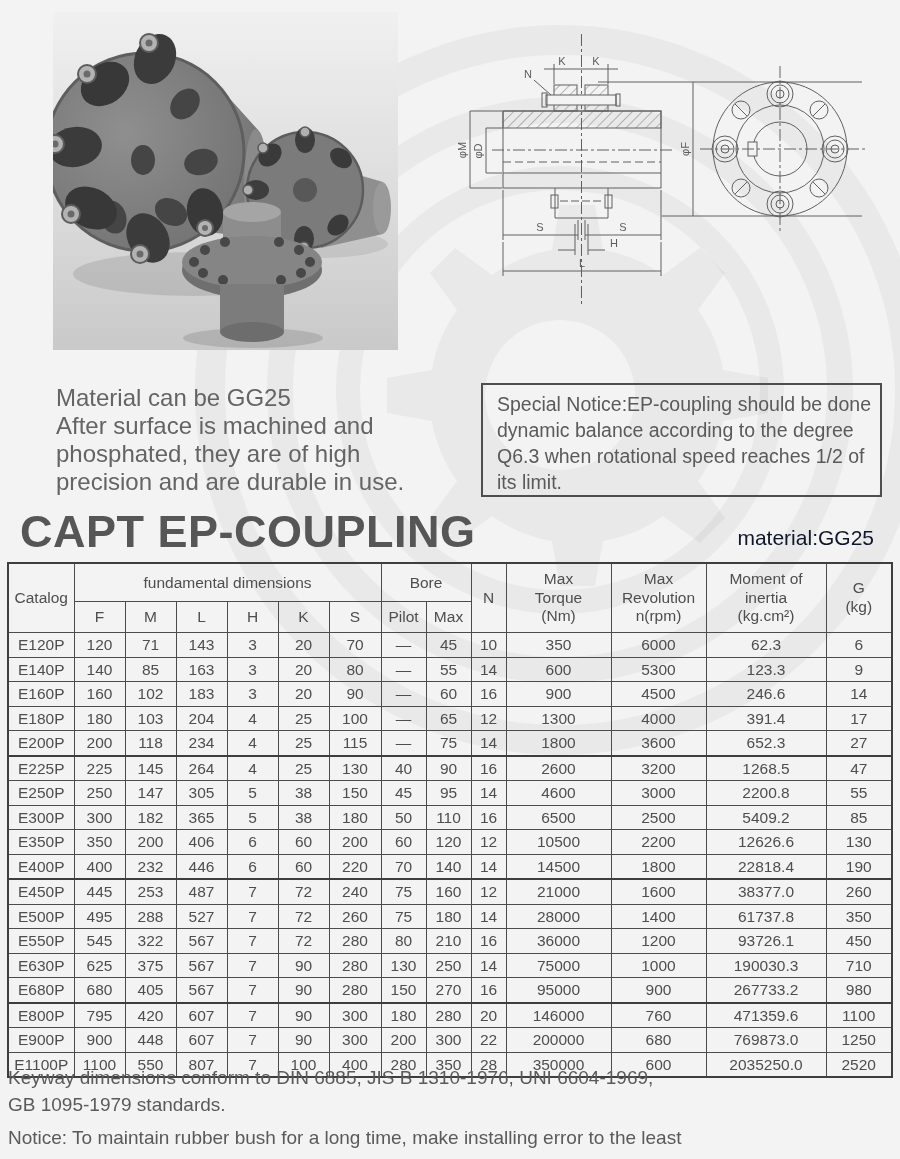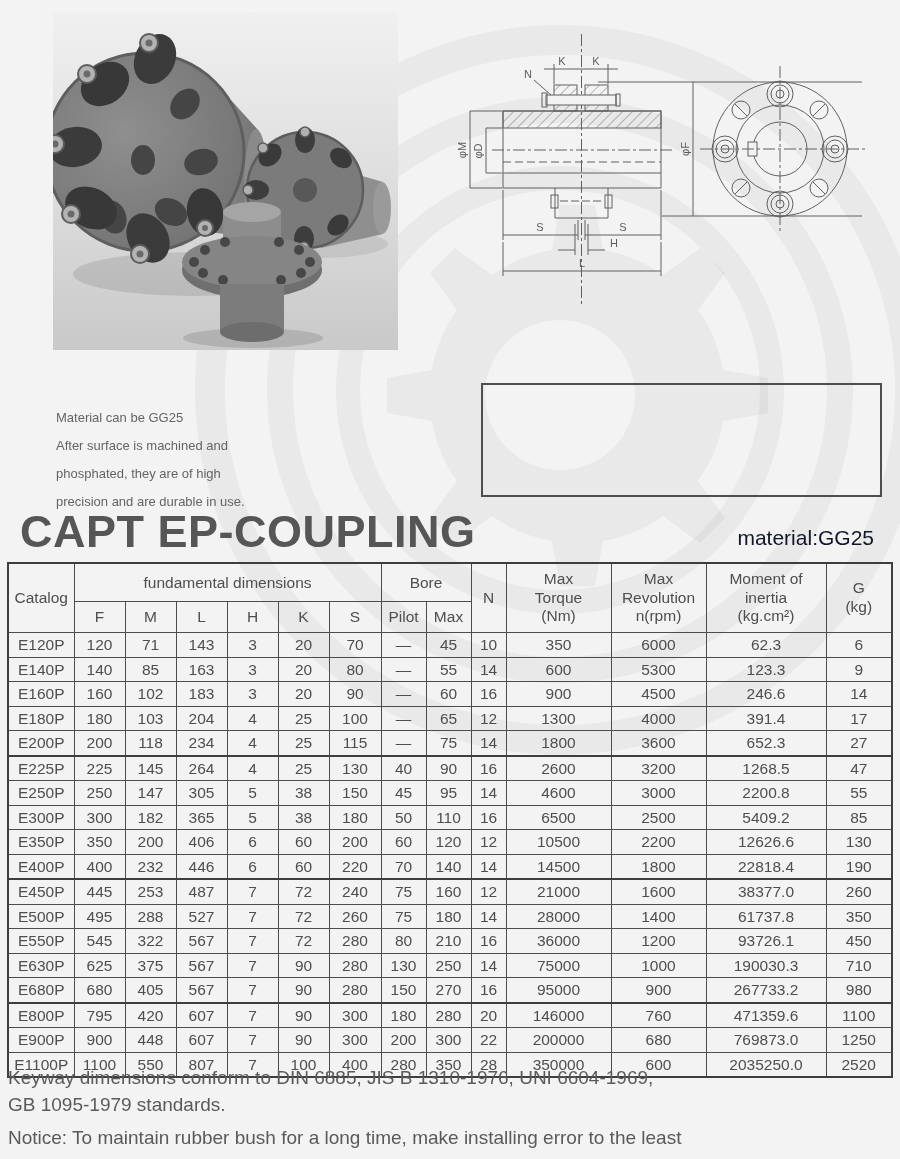--- a/index.html
+++ b/index.html
@@ -19,22 +19,22 @@
     z-index:0;user-select:none;
   }
   .wm-svg{position:absolute;left:0;top:0;z-index:0;}
   
   .photo{position:absolute;left:53px;top:12px;width:345px;height:338px;z-index:1;}
   
   .drawing{position:absolute;left:448px;top:28px;width:452px;height:284px;z-index:1;}
   .drawing text{font-family:"Liberation Sans",sans-serif;font-size:11px;fill:#5d5d5d;}
   
   .material-text{
-    position:absolute;left:56px;top:404px;width:360px;z-index:1;
-    font-size:13px;line-height:28px;color:#646464;white-space:pre-line;
+    position:absolute;left:56px;top:384px;width:360px;z-index:1;
+    font-size:24px;line-height:28px;color:#646464;white-space:pre-line;
   }
   .notice-box{
     position:absolute;left:481px;top:383px;width:383px;height:104px;z-index:1;
     border:2px solid #4e4e4e;padding:6px 0 0 14px;
     font-size:19.5px;line-height:26px;color:#5a5a5a;
   }
   .notice-legend{
     position:absolute;left:70px;top:-15px;padding:0 16px;
     background:#f3f3f3;font-size:21px;font-weight:bold;font-style:italic;color:#4e4e4e;
   }
@@ -325,20 +325,21 @@
     <text x="134" y="239" text-anchor="middle">L</text>
   </svg>
 </div>
 
 <div class="material-text">Material can be GG25
 After surface is machined and
 phosphated, they are of high
 precision and are durable in use.</div>
 
 <div class="notice-box">
+  <p class="notice-body">Special Notice:EP-coupling should be done dynamic balance according to the degree Q6.3 when rotational speed reaches 1/2 of its limit.</p>
 </div>
 
 <h1 class="page-title">CAPT EP-COUPLING</h1>
 <div class="material-tag">material:GG25</div>
 
 <table class="spec">
   <colgroup>
     <col style="width:66px">
       <col style="width:51px">
       <col style="width:51px">

